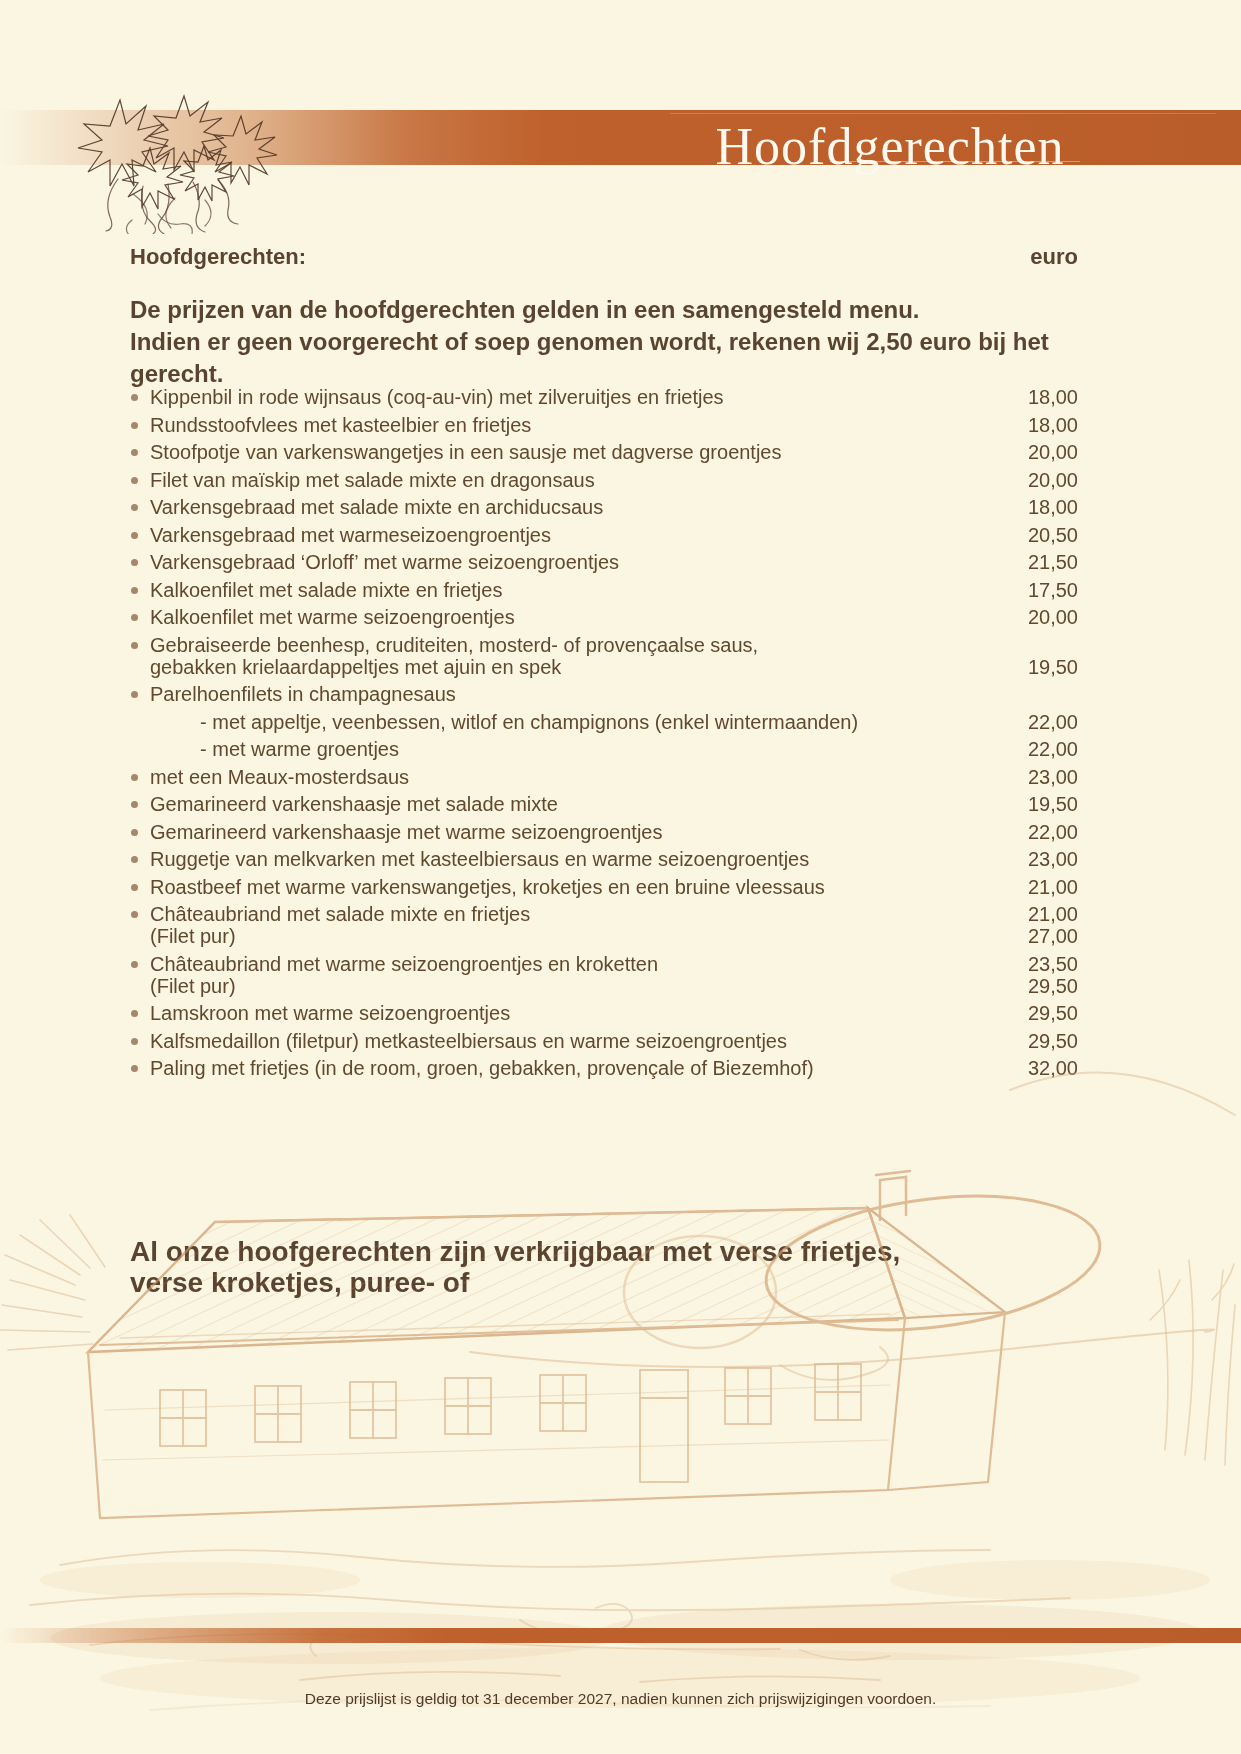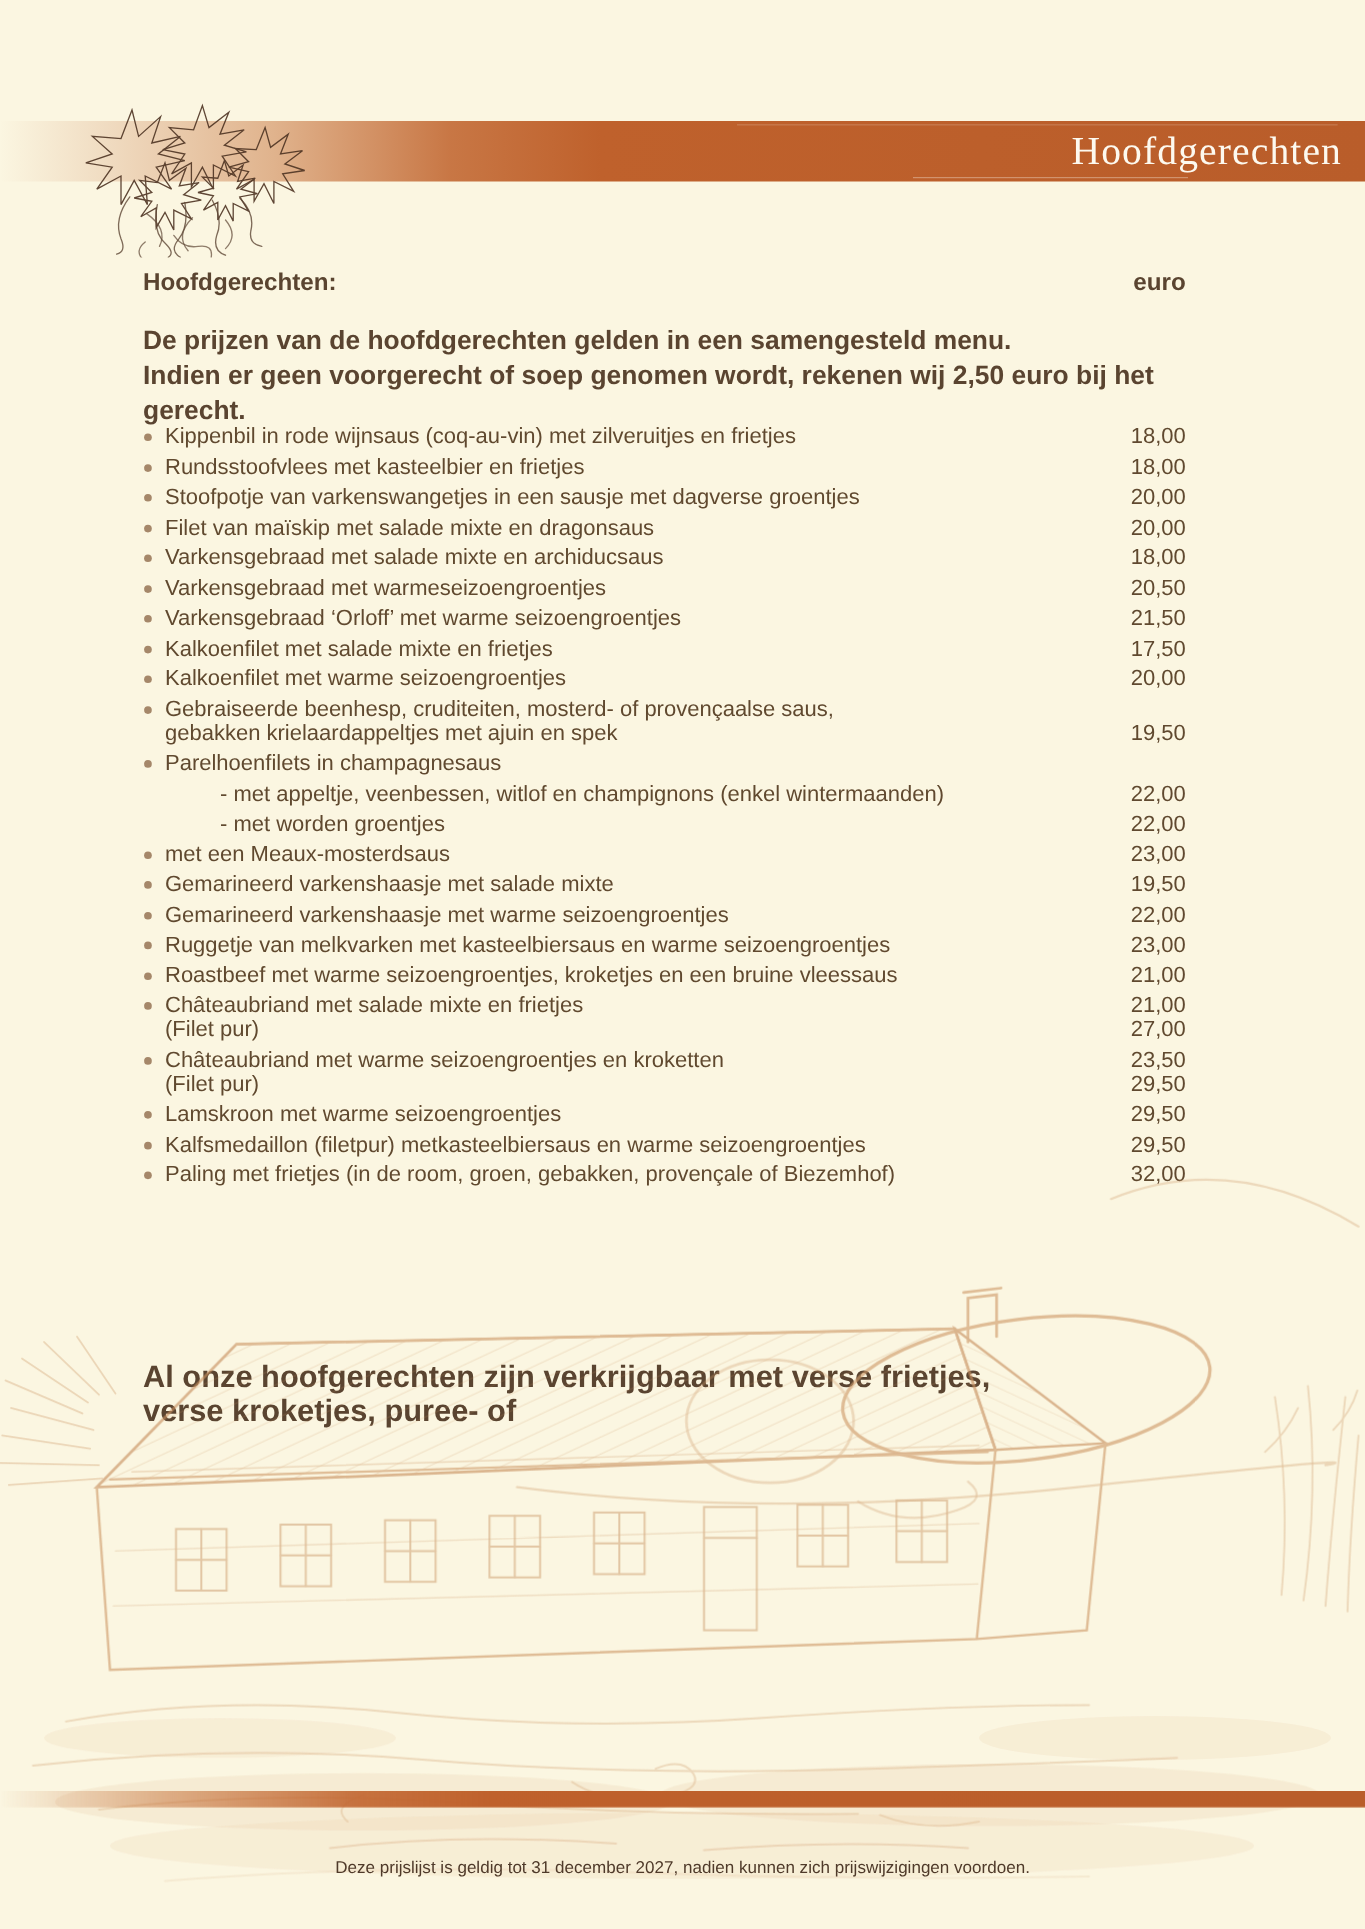--- a/index.html
+++ b/index.html
@@ -22,24 +22,24 @@
   }
   .band .rule-top{
     position:absolute;top:3px;left:54%;right:2%;height:1px;
     background:rgba(250,243,229,.22);
   }
   .band .rule-bottom{
     position:absolute;bottom:3px;left:830px;width:250px;height:1px;
     background:rgba(250,243,229,.40);
   }
   .band-title{
-    position:absolute;top:2px;left:560px;width:660px;
-    text-align:right;
+    position:absolute;top:12px;left:560px;width:660px;
+    text-align:center;
     font-family:"Liberation Serif",serif;
-    font-size:36px;line-height:50px;
+    font-size:52px;line-height:50px;
     color:#fdf9ef;letter-spacing:1px;font-weight:400;
   }
   
   .flowers{position:absolute;left:48px;top:84px;width:255px;height:150px;}
   
   .col{position:absolute;left:130px;width:948px;}
   .label-row{top:244px;display:flex;justify-content:space-between;
     font-weight:bold;font-size:22px;color:#5a4430;}
   .intro{top:294px;font-weight:bold;font-size:24px;line-height:32px;color:#5a4430;}
   
@@ -219,21 +219,21 @@
       <div class="lines">
         <div>- met appeltje, veenbessen, witlof en champignons (enkel wintermaanden)</div>
       </div>
       <div class="prices">
         <div>22,00</div>
       </div>
     </div>
     <div class="row noBullet indent">
       <span class="bullet"></span>
       <div class="lines">
-        <div>- met worden groentjes</div>
+        <div>- met warme groentjes</div>
       </div>
       <div class="prices">
         <div>22,00</div>
       </div>
     </div>
     <div class="row">
       <span class="bullet"></span>
       <div class="lines">
         <div>met een Meaux-mosterdsaus</div>
       </div>
@@ -264,21 +264,21 @@
       <div class="lines">
         <div>Ruggetje van melkvarken met kasteelbiersaus en warme seizoengroentjes</div>
       </div>
       <div class="prices">
         <div>23,00</div>
       </div>
     </div>
     <div class="row">
       <span class="bullet"></span>
       <div class="lines">
-        <div>Roastbeef met warme seizoengroentjes, kroketjes en een bruine vleessaus</div>
+        <div>Roastbeef met warme varkenswangetjes, kroketjes en een bruine vleessaus</div>
       </div>
       <div class="prices">
         <div>21,00</div>
       </div>
     </div>
     <div class="row">
       <span class="bullet"></span>
       <div class="lines">
         <div>Châteaubriand met salade mixte en frietjes</div>
         <div>(Filet pur)</div>

